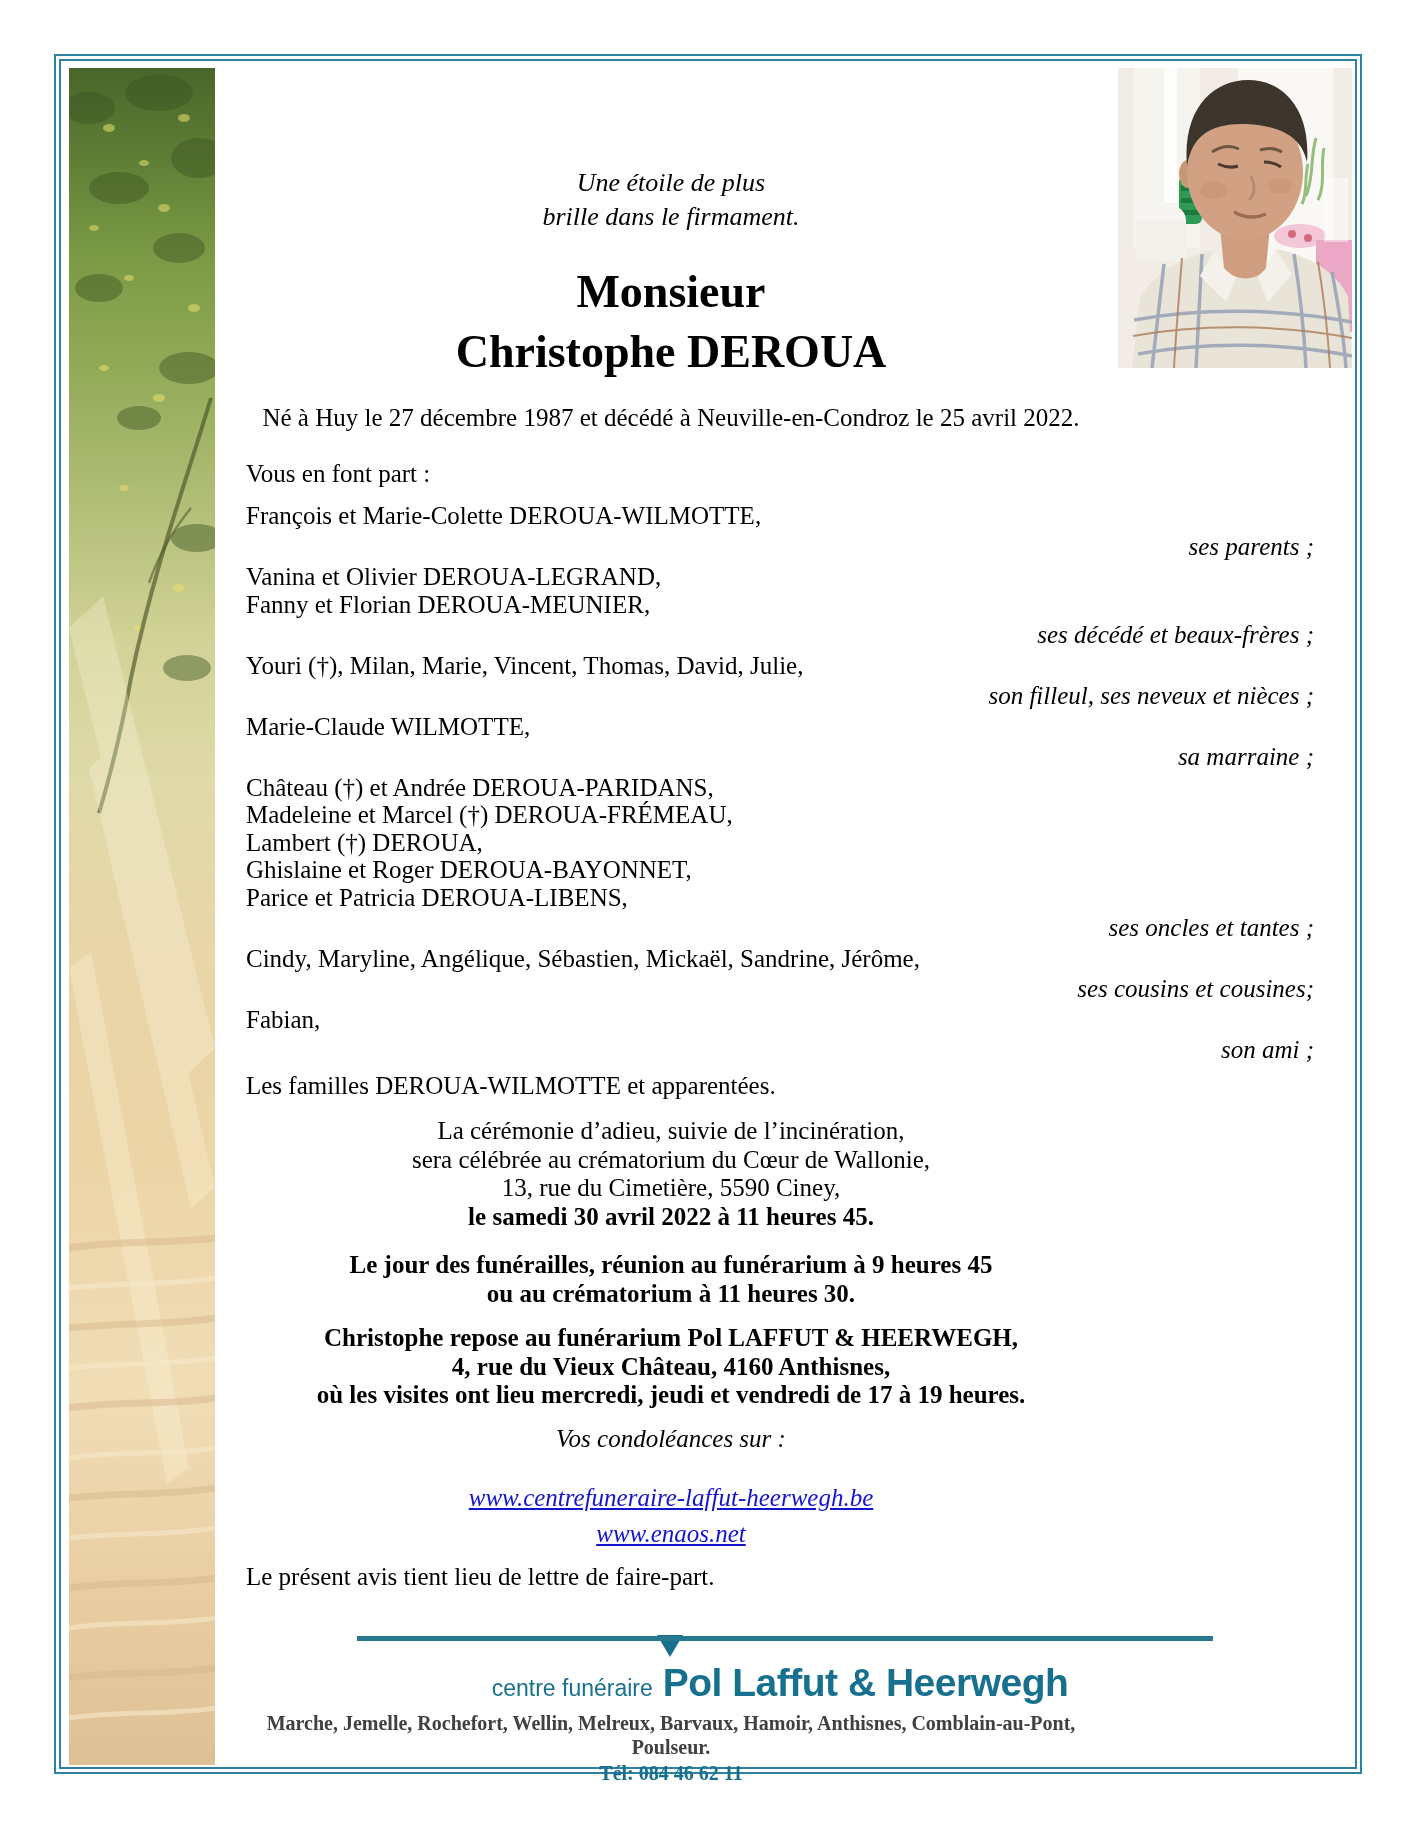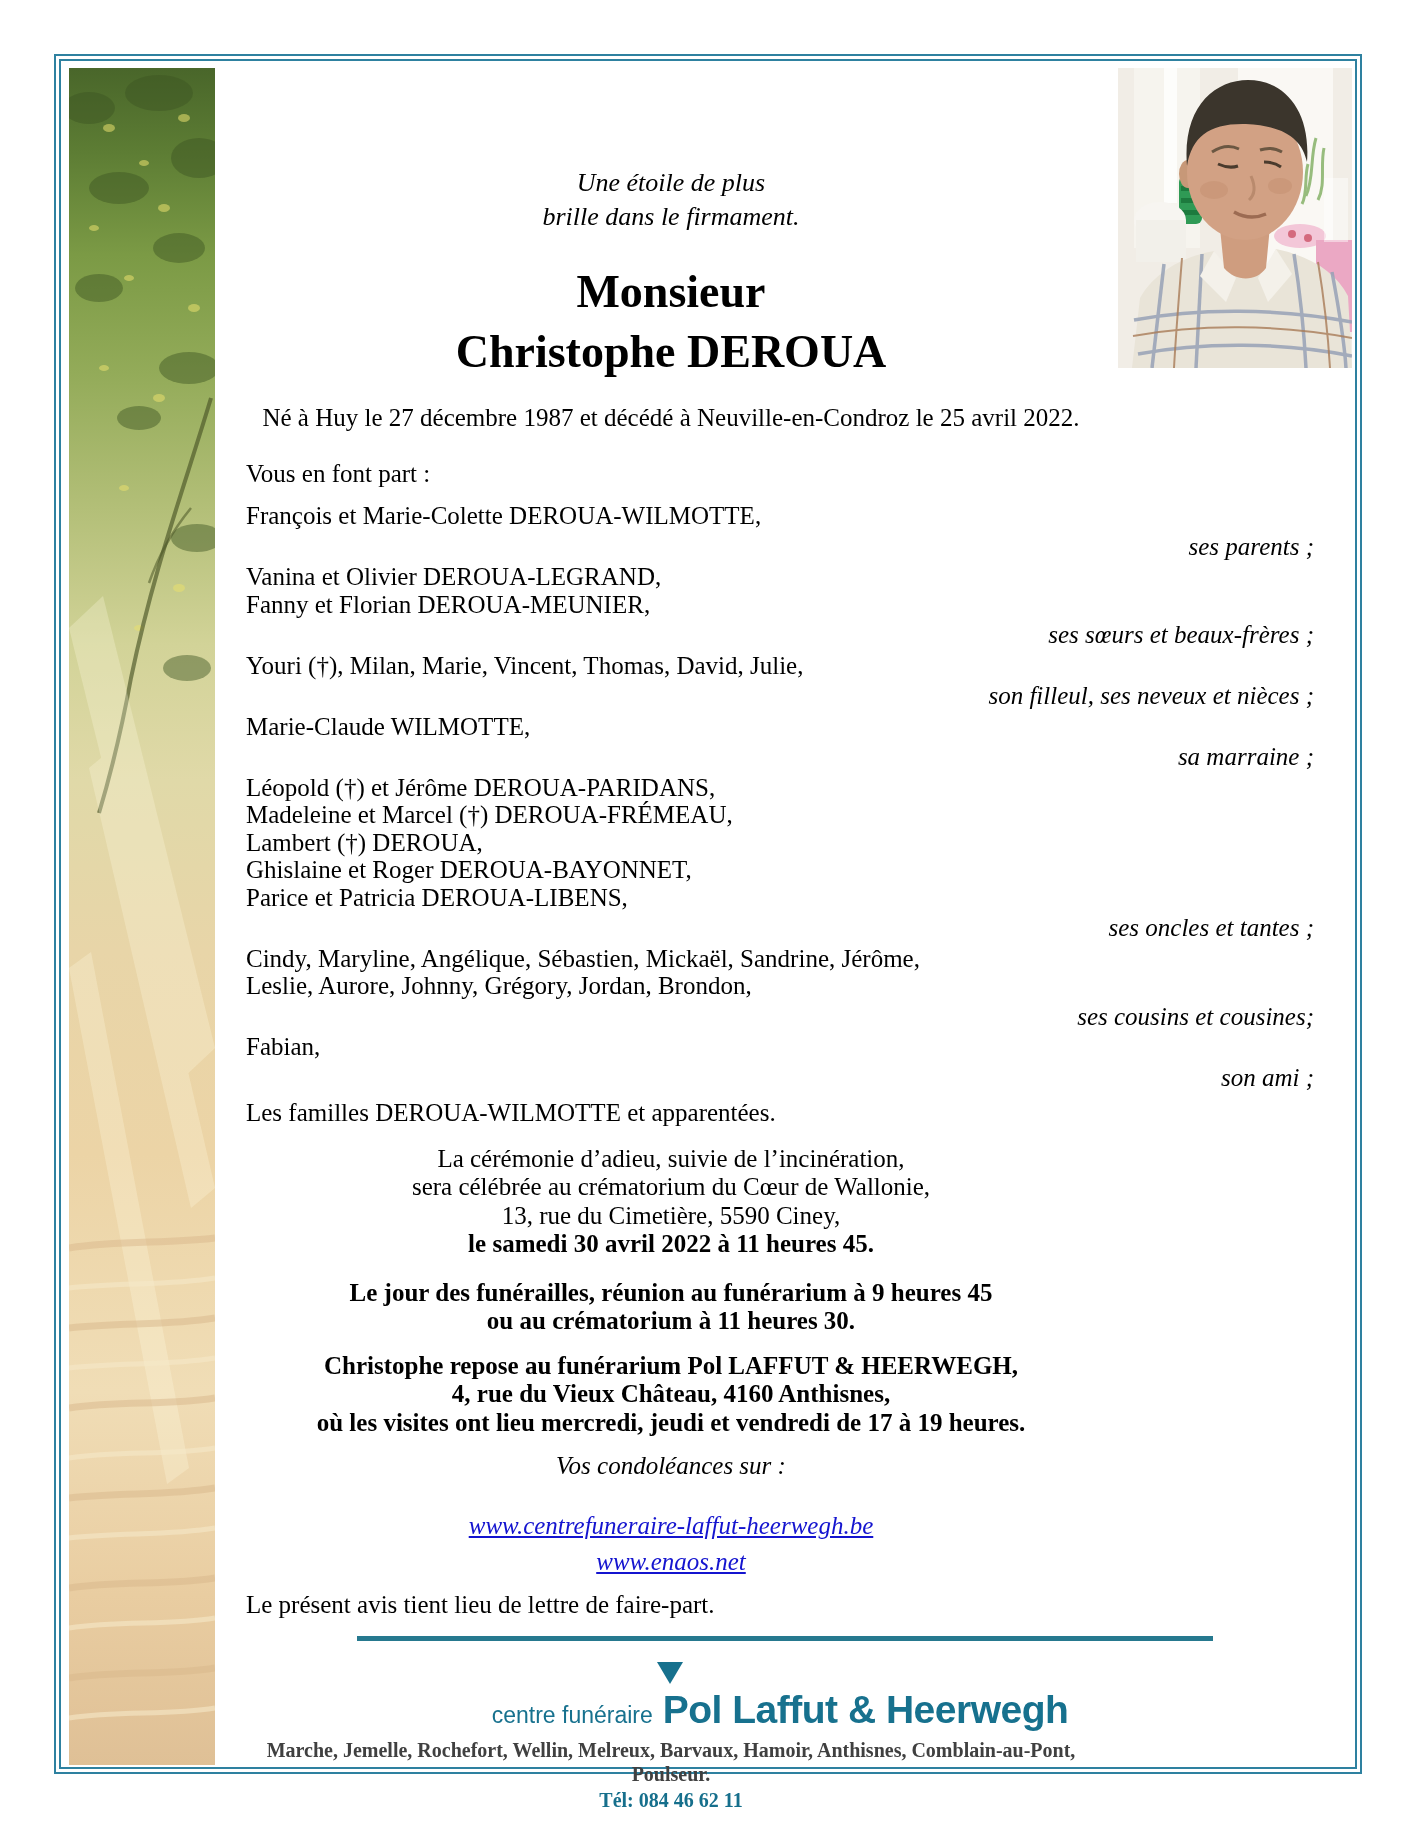--- a/index.html
+++ b/index.html
@@ -200,33 +200,32 @@
     <p class="title centered">Christophe DEROUA</p>
 
     <p class="birth centered">Né à Huy le 27 décembre 1987 et décédé à Neuville-en-Condroz le 25 avril 2022.</p>
     <p class="intro">Vous en font part :</p>
 
     <div id="family-list">
         <p class="name-line">François et Marie-Colette DEROUA-WILMOTTE,</p>
         <p class="relation-line">ses parents ;</p>
         <p class="name-line">Vanina et Olivier DEROUA-LEGRAND,</p>
         <p class="name-line">Fanny et Florian DEROUA-MEUNIER,</p>
-        <p class="relation-line">ses sœurs et beaux-frères ;</p>
+        <p class="relation-line">ses décédé et beaux-frères ;</p>
         <p class="name-line">Youri (†), Milan, Marie, Vincent, Thomas, David, Julie,</p>
         <p class="relation-line">son filleul, ses neveux et nièces ;</p>
         <p class="name-line">Marie-Claude WILMOTTE,</p>
         <p class="relation-line">sa marraine ;</p>
-        <p class="name-line">Léopold (†) et Jérôme DEROUA-PARIDANS,</p>
+        <p class="name-line">Château (†) et Andrée DEROUA-PARIDANS,</p>
         <p class="name-line">Madeleine et Marcel (†) DEROUA-FRÉMEAU,</p>
         <p class="name-line">Lambert (†) DEROUA,</p>
         <p class="name-line">Ghislaine et Roger DEROUA-BAYONNET,</p>
         <p class="name-line">Parice et Patricia DEROUA-LIBENS,</p>
         <p class="relation-line">ses oncles et tantes ;</p>
         <p class="name-line">Cindy, Maryline, Angélique, Sébastien, Mickaël, Sandrine, Jérôme,</p>
-        <p class="name-line">Leslie, Aurore, Johnny, Grégory, Jordan, Brondon,</p>
         <p class="relation-line">ses cousins et cousines;</p>
         <p class="name-line">Fabian,</p>
         <p class="relation-line">son ami ;</p>
       </div>
 
     <p class="families">Les familles DEROUA-WILMOTTE et apparentées.</p>
 
     <div class="ceremony centered" id="ceremony-lines">
         <p>La cérémonie d’adieu, suivie de l’incinération,</p>
         <p>sera célébrée au crématorium du Cœur de Wallonie,</p>

